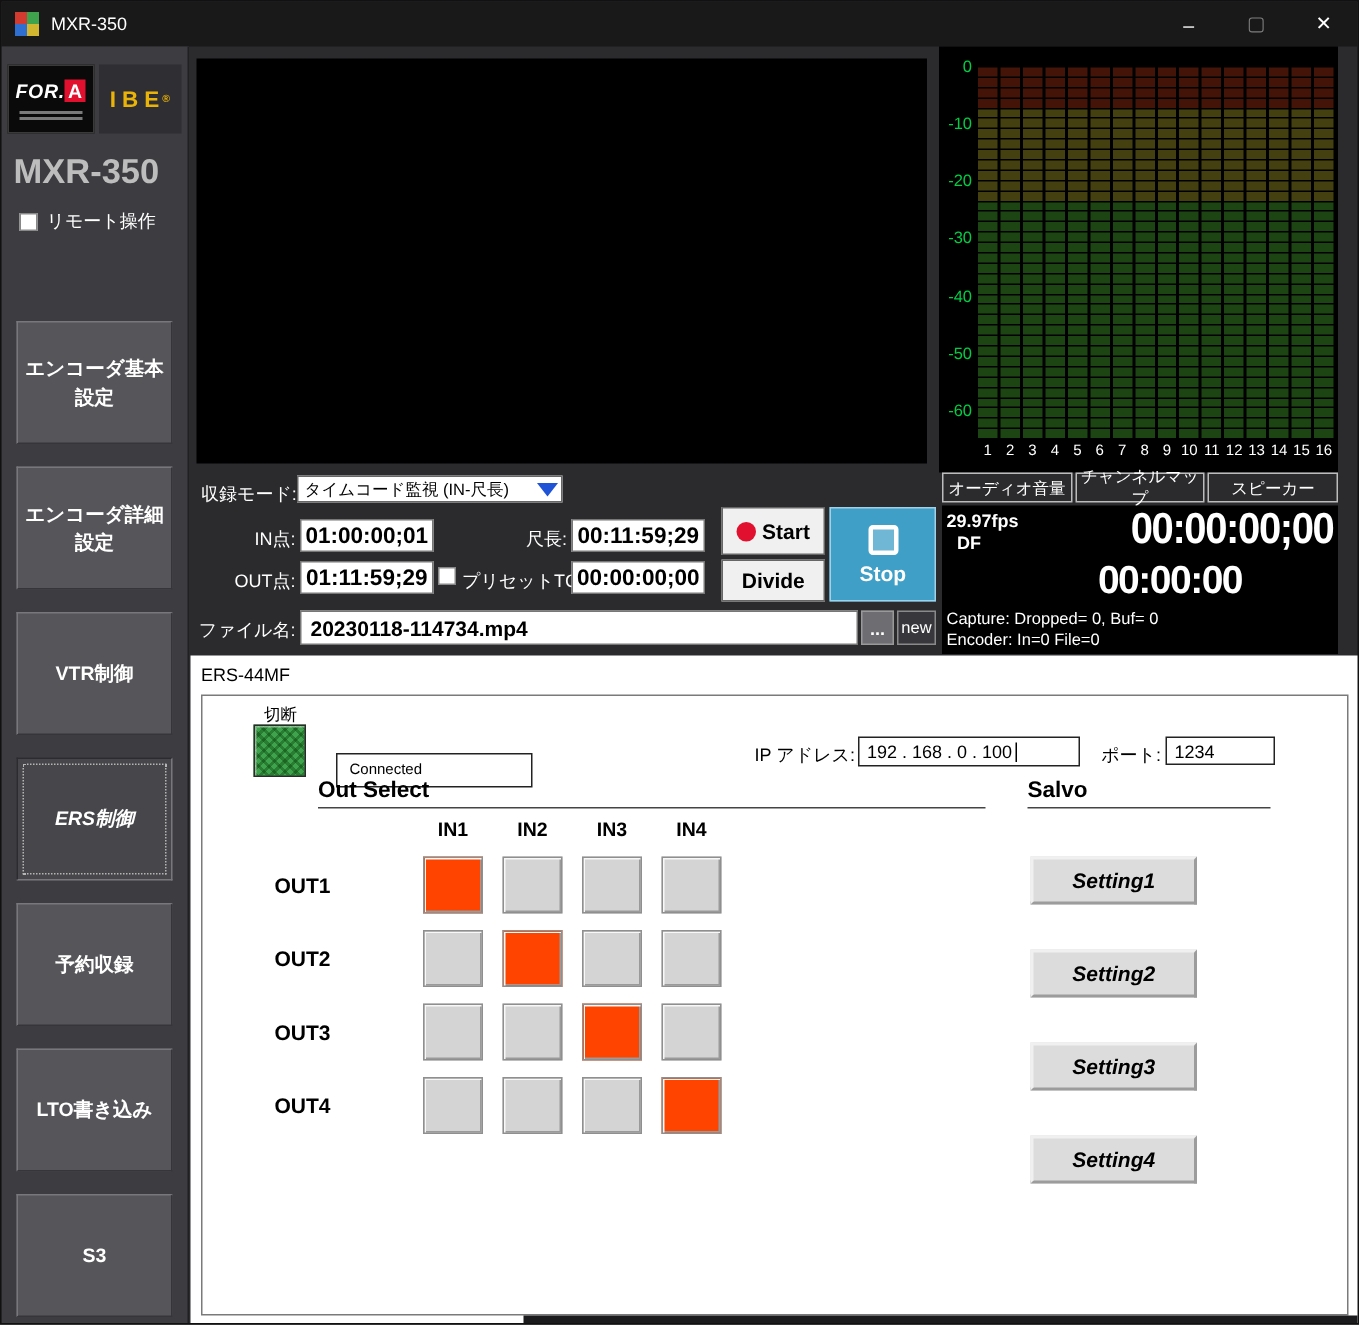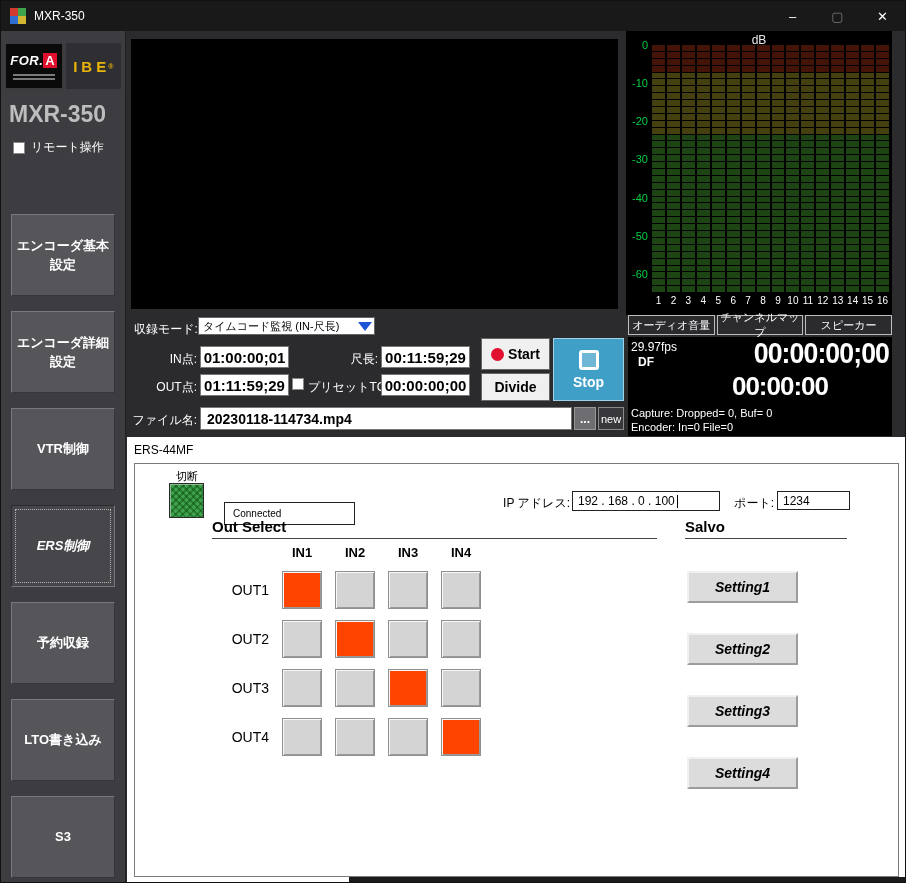--- a/index.html
+++ b/index.html
@@ -51,21 +51,21 @@
   .seg-red{background:var(--led-red);}
   .seg-yel{background:var(--led-yellow);}
   .seg-grn{background:var(--led-green);}
   #meter-channels{position:absolute;left:26px;top:264px;width:237px;display:flex;gap:2px;}
   .ch-num{flex:1;text-align:center;color:#fff;font-size:10px;}
   #meter-buttons{position:absolute;left:627px;top:314px;width:264px;height:20px;display:flex;gap:2px;}
   .meter-btn{flex:1;background:#2b2b2e;border:1px solid #bcbcbc;color:#fff;font-size:11px;display:flex;align-items:center;justify-content:center;cursor:pointer;font-family:inherit;}
 
   
   .tc-panel{position:absolute;left:627px;top:336px;width:264px;height:99px;background:#000;color:#fff;}
-  .tc-fps{position:absolute;left:3px;top:3px;font-weight:normal;font-size:12px;}
+  .tc-fps{position:absolute;left:3px;top:3px;font-weight:bold;font-size:12px;}
   .tc-df{position:absolute;left:10px;top:18px;font-weight:bold;font-size:12px;}
   .tc-main{position:absolute;right:3px;top:0;font-weight:bold;font-size:29px;letter-spacing:-1px;transform:scaleX(.92);transform-origin:right center;}
   .tc-sub{position:absolute;left:60px;right:20px;top:34px;text-align:center;font-weight:bold;font-size:26px;letter-spacing:-1px;}
   .tc-capture{position:absolute;left:3px;top:70px;font-size:11px;}
   .tc-encoder{position:absolute;left:3px;top:84px;font-size:11px;}
 
   
   .lbl{position:absolute;color:#fff;font-size:12px;}
   .lbl.r{text-align:right;}
   .combo{position:absolute;left:197px;top:316px;width:177px;height:18px;background:#fff;border:1px solid #666;display:flex;align-items:center;font-size:11px;color:#000;padding:0 2px 0 4px;cursor:pointer;}
@@ -88,21 +88,21 @@
   .disc-label{position:absolute;left:30px;top:5px;width:44px;text-align:center;font-size:11px;}
   .conn-btn{position:absolute;left:34px;top:19px;width:35px;height:35px;background:#3fa34d;border:1px solid #2a2a2a;box-shadow:inset 1px 1px 0 rgba(255,255,255,.45);background-image:repeating-linear-gradient(45deg,rgba(0,55,0,.35) 0 2px,transparent 2px 5px),repeating-linear-gradient(-45deg,rgba(0,55,0,.35) 0 2px,transparent 2px 5px);cursor:pointer;}
   .conn-status{position:absolute;left:89px;top:27px;width:131px;height:23px;border:1px solid #222;font-size:10px;display:flex;align-items:center;padding-left:8px;margin-top:11px;}
   .blk{position:absolute;font-size:12px;color:#000;}
   .blk.r{text-align:right;}
   .field{position:absolute;border:1px solid #222;background:#fff;font-size:12px;color:#000;display:flex;align-items:center;padding-left:5px;}
   .caret{display:inline-block;width:1px;height:13px;background:#000;margin-left:2px;}
   .section-head{position:absolute;font-weight:bold;font-size:15px;border-bottom:1px solid #444;padding-bottom:3px;}
   #matrix{position:absolute;left:48px;top:78px;display:grid;grid-template-columns:86px repeat(4,40px);grid-template-rows:18px repeat(4,38px);column-gap:13px;row-gap:11px;}
   .mx-col-head{font-weight:bold;font-size:13px;text-align:center;align-self:end;}
-  .mx-row-head{font-weight:normal;font-size:14px;text-align:right;align-self:center;}
+  .mx-row-head{font-weight:bold;font-size:14px;text-align:left;align-self:center;}
   .mx-cell{background:#d4d4d4;border:1px solid #8f8f8f;box-shadow:inset 1px 1px 0 #f8f8f8,inset -1px -1px 0 #9a9a9a;cursor:pointer;}
   .mx-cell.selected{background:var(--accent-orange);}
   #salvo-buttons{position:absolute;left:552px;top:107px;width:111px;display:flex;flex-direction:column;gap:30px;}
   .salvo-btn{height:32px;background:#dcdcdc;border:2px outset #f0f0f0;font-weight:bold;font-size:14px;color:#000;cursor:pointer;font-family:inherit;font-style:italic;}
   .bottom-strip{position:absolute;left:348px;top:876px;width:558px;height:7px;background:#1b1b1e;}
 </style>
 </head>
 <body>
 
 <div class="window">
@@ -150,21 +150,20 @@
         <div class="side-btn active">ERS制御</div>
         <div class="side-btn">予約収録</div>
         <div class="side-btn">LTO書き込み</div>
         <div class="side-btn">S3</div>
       </div>
   </div>
 
   <div class="video"></div>
 
   <div class="meter-panel">
-    <div class="db-label">dB</div>
     <div id="meter-scale">
         <div class="scale-label">0</div>
         <div class="scale-label">-10</div>
         <div class="scale-label">-20</div>
         <div class="scale-label">-30</div>
         <div class="scale-label">-40</div>
         <div class="scale-label">-50</div>
         <div class="scale-label">-60</div>
       </div>
     <div id="meter-grid">

